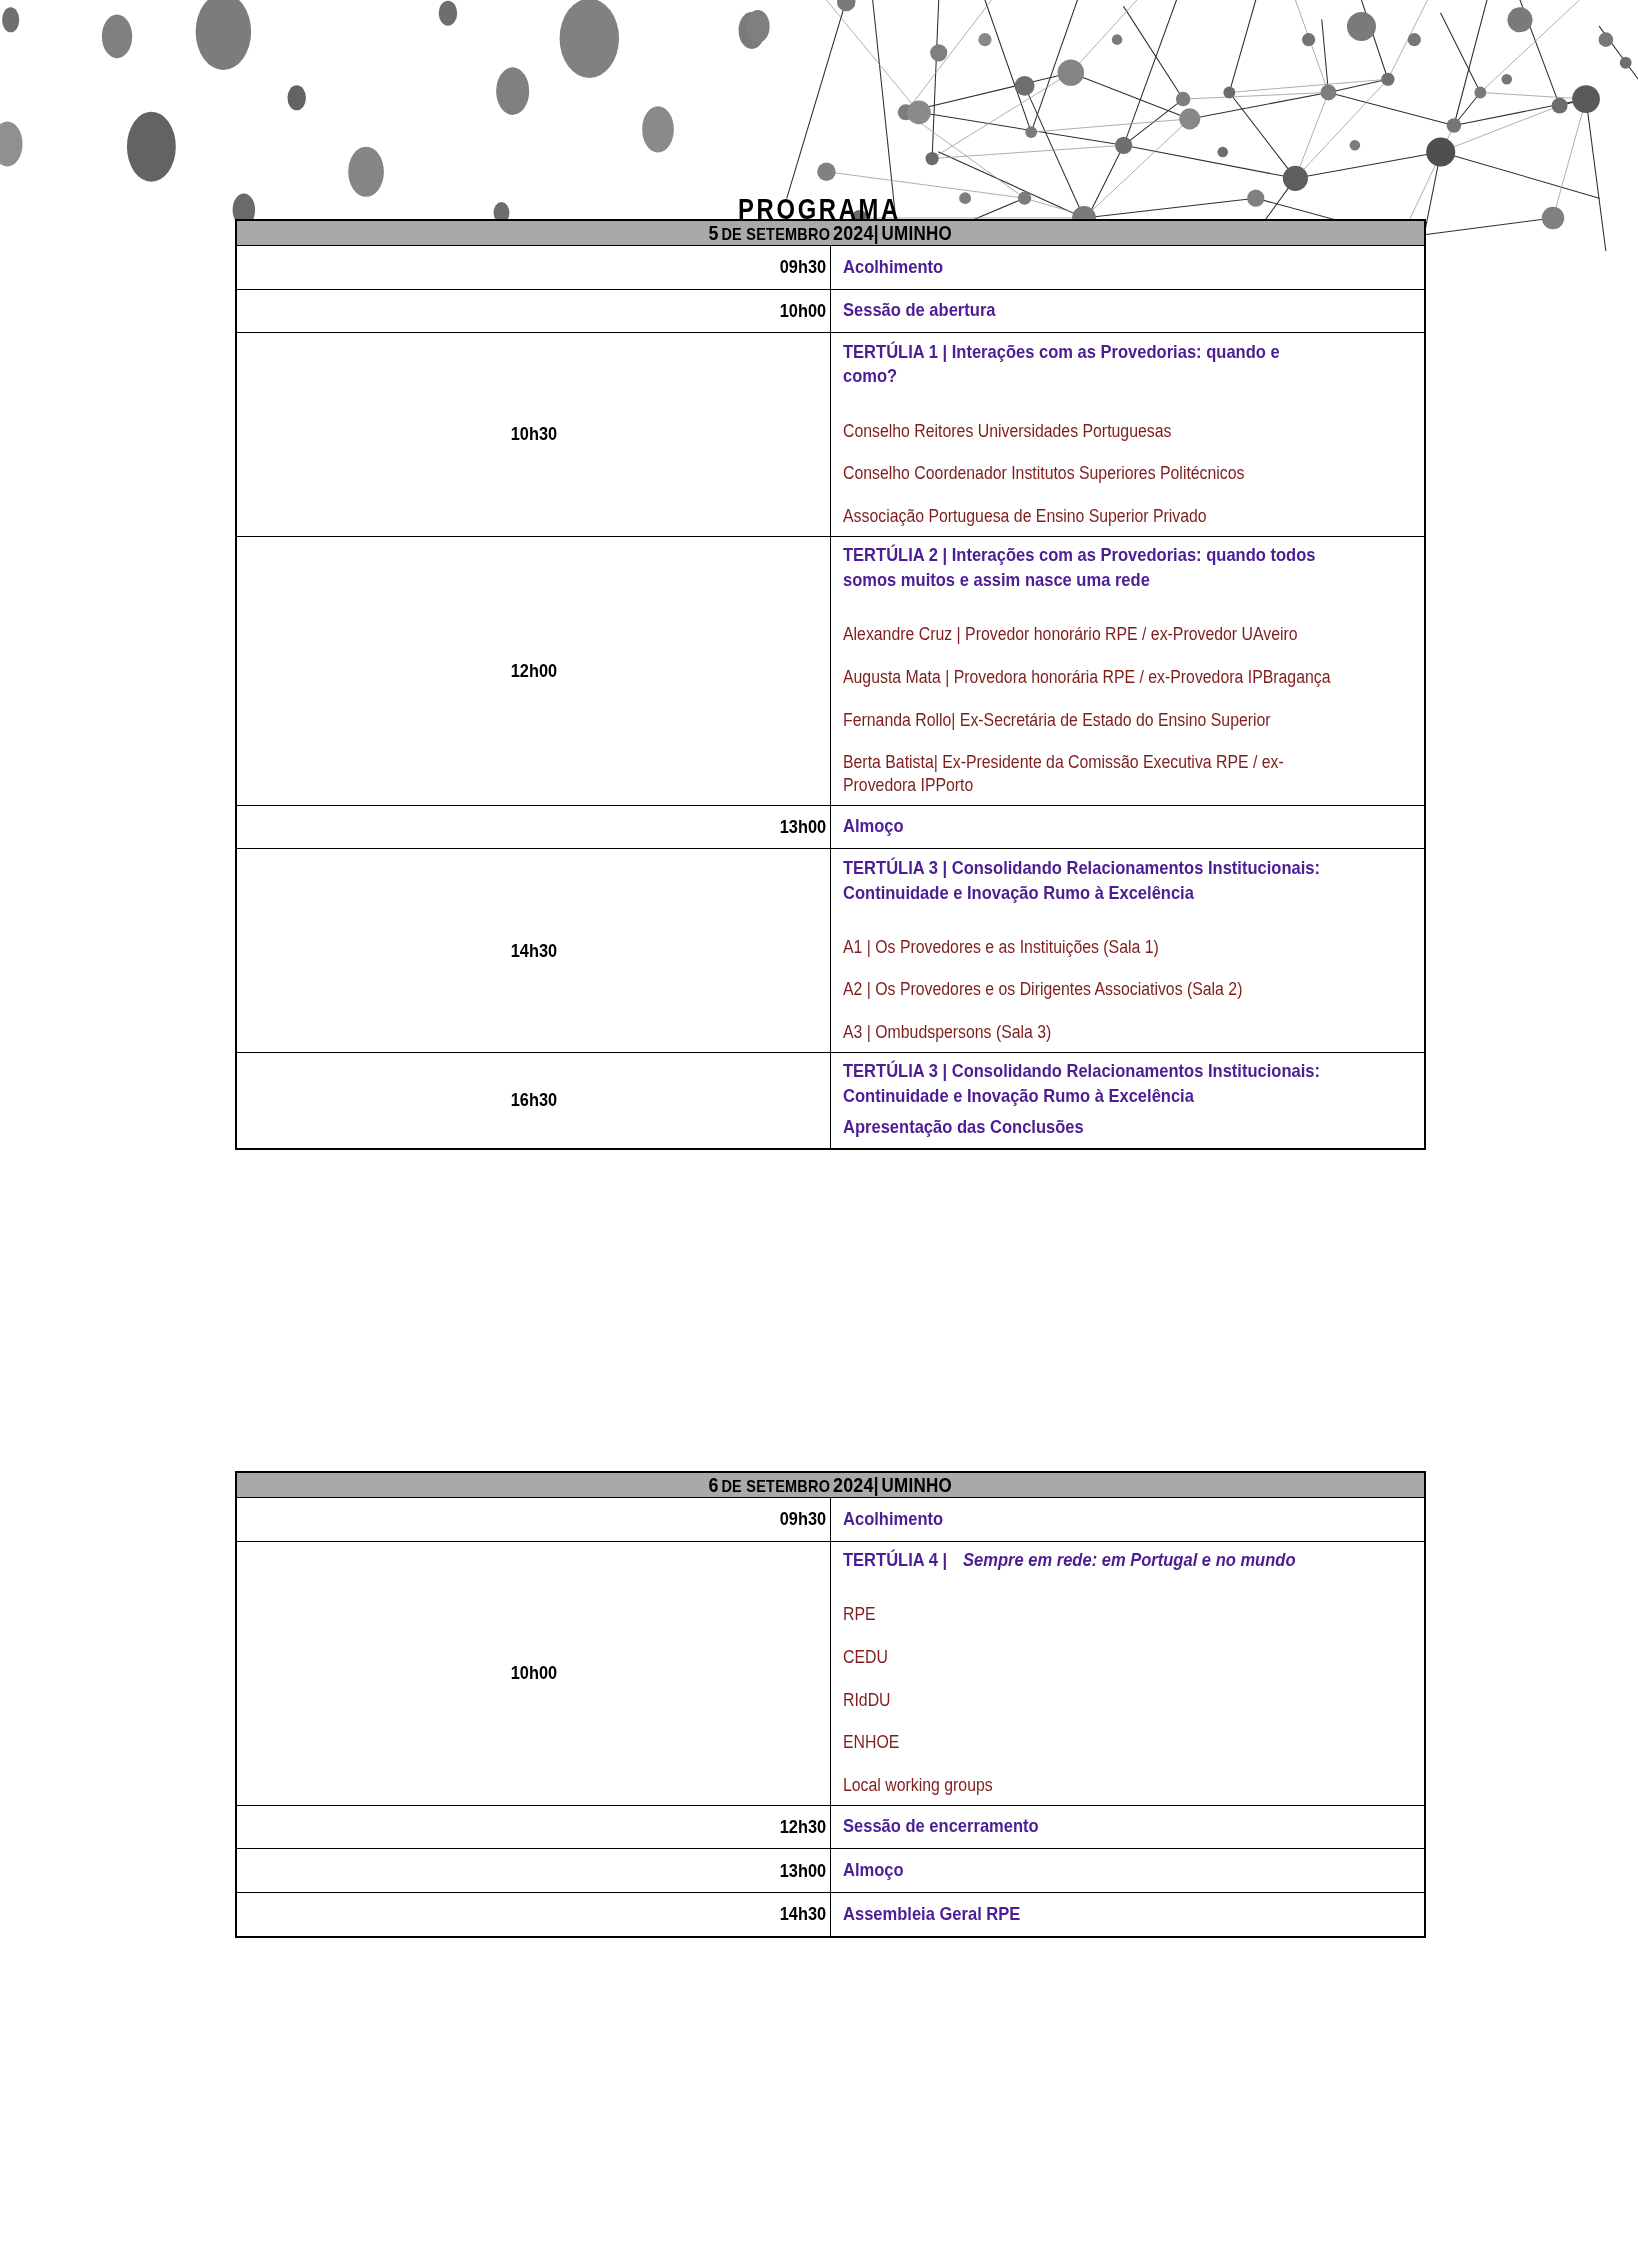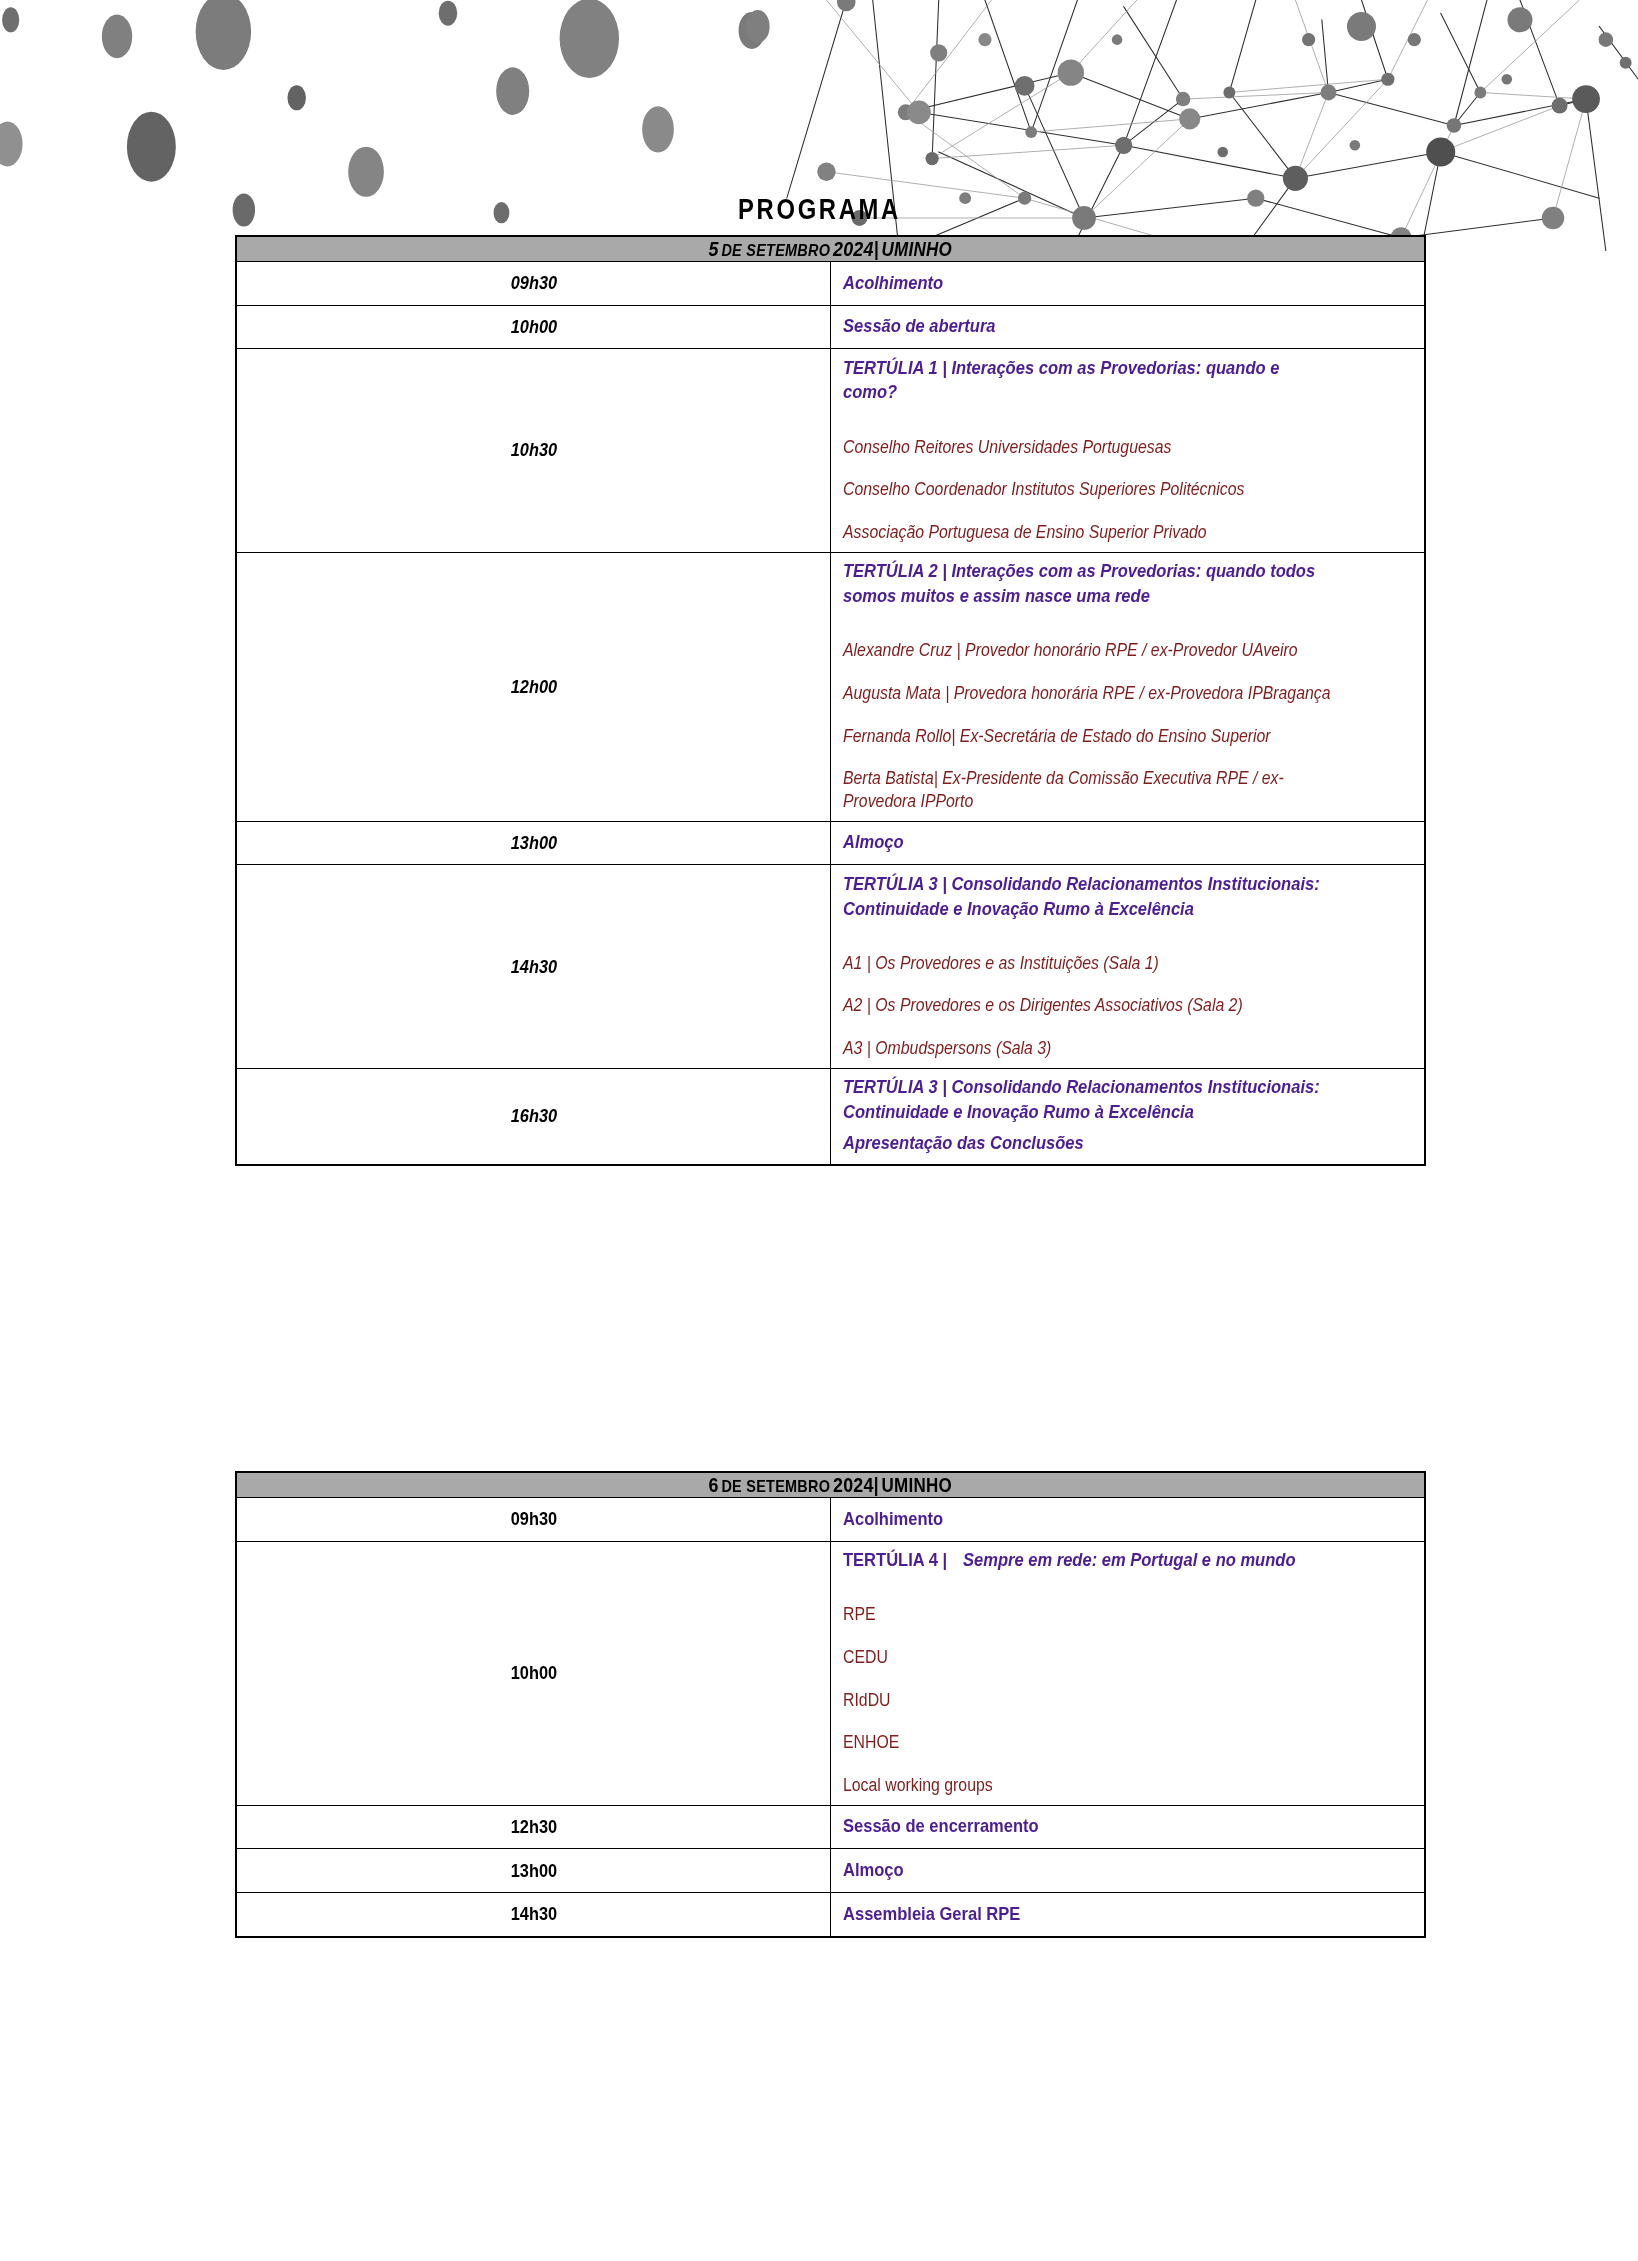--- a/index.html
+++ b/index.html
@@ -78,21 +78,21 @@
   .c-sub{
     font-size:18px;font-weight:400;color:#7f1d1d;line-height:1.26;
     display:block;
     margin-top:20px;
   }
   .c-sub span.sq{display:inline-block;transform:scaleX(.88);transform-origin:left center;}
   .gap-sm{height:10.6px;}
   .gap-xs{height:6.6px;}
 
   .row-simple td.content{padding-top:8.6px;padding-bottom:9.3px;}
-  .row-simple td.time{font-size:19px;}
+  .row-simple td.time{font-size:19px;text-align:right;}
 
   
   #footer{position:absolute;left:0;top:2042px;width:1639px;height:218px;}
 </style>
 </head>
 <body>
 
 <div id="header-art">
   <svg width="1639" height="251" viewBox="0 0 2479 380" xmlns="http://www.w3.org/2000/svg">
     <g>
@@ -219,21 +219,21 @@
       <circle cx="1550" cy="300" r="10" fill="#7b7b7b"></circle>
       <circle cx="1850" cy="230" r="8" fill="#6e6e6e"></circle>
       <circle cx="2050" cy="220" r="8" fill="#7a7a7a"></circle>
       <circle cx="2280" cy="120" r="8" fill="#757575"></circle>
     </g>
   </svg>
 </div>
 
 <div id="page-title">PROGRAMA</div>
 
-<table class="prog-table" id="table-day-1" style="top:235px;font-style:italic;">
+<table class="prog-table" id="table-day-1" style="top:219px;">
   <tbody>
       <tr>
     <td class="day-head" colspan="2">
       <span class="inner">
         <span class="dnum">5</span>
         <span class="dmon">DE SETEMBRO</span>
         <span class="dyear">2024</span><span class="dloc">|</span>
         <span class="dloc">UMINHO</span>
       </span>
     </td>

